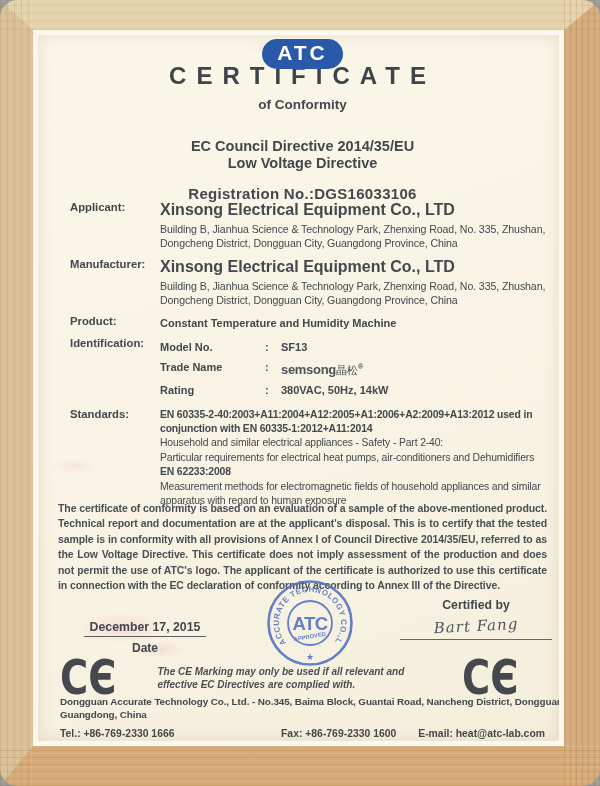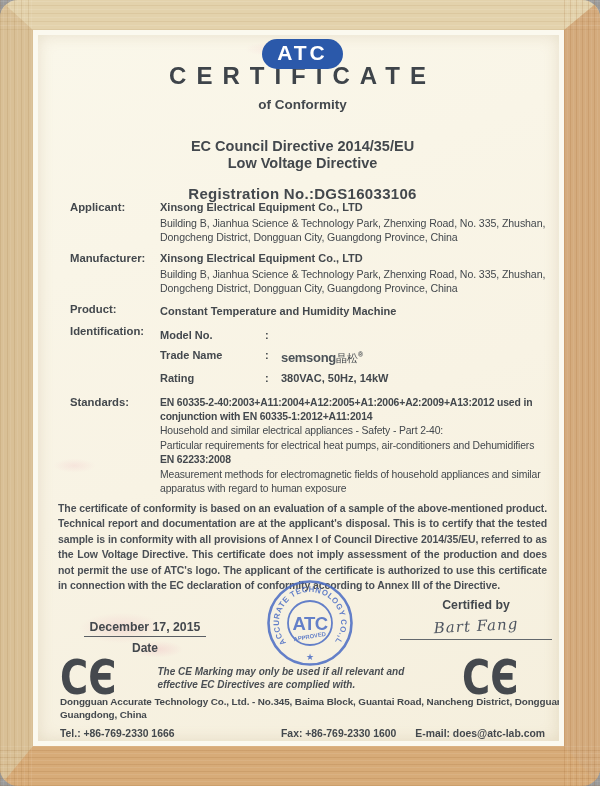--- a/index.html
+++ b/index.html
@@ -36,21 +36,21 @@
     position:relative;z-index:2;}
   .title{font-size:24px;font-weight:bold;letter-spacing:10px;color:#3e444a;
     margin-top:-7px;position:relative;z-index:1;}
   .subtitle{font-size:13.5px;font-weight:bold;margin-top:7px;}
   .dir1{font-size:14.5px;font-weight:bold;margin-top:26px;}
   .dir2{font-size:14.5px;font-weight:bold;margin-top:1px;}
   .registration{font-size:15px;font-weight:bold;margin-top:14px;letter-spacing:.3px;}
   .fields{height:300px;}
   .frow{display:grid;grid-template-columns:90px 1fr;margin:0 0 8px 12px;}
   .flabel{font-weight:bold;font-size:11.3px;}
-  .fname{font-weight:bold;font-size:11px;margin-bottom:3px;}
+  .fname{font-weight:bold;font-size:16px;margin-bottom:3px;}
   .faddr{font-size:10.6px;line-height:14px;letter-spacing:-0.1px;white-space:nowrap;}
   .fvalue-bold{font-weight:bold;font-size:11px;}
   .irow{display:grid;grid-template-columns:105px 16px 1fr;line-height:20px;font-size:11px;font-weight:bold;}
   .brand{font-weight:bold;font-size:13px;letter-spacing:-0.3px;color:#4b5258;}
   .cjk{font-weight:normal;font-size:11px;}
   .reg{font-size:7px;vertical-align:super;}
   .sline{font-size:10.4px;line-height:14.4px;letter-spacing:-0.15px;white-space:nowrap;}
   .sbold{font-weight:bold;}
   .bodytext{height:100px;font-size:10.5px;font-weight:bold;line-height:15.4px;
     text-align:justify;color:#4a4f55;letter-spacing:-0.1px;}
@@ -121,20 +121,21 @@
         <div class="flabel">Product:</div>
         <div class="fvalue-bold" style="padding-top:2px;">Constant Temperature and Humidity Machine</div>
       </div>
 
       <div class="frow">
         <div class="flabel">Identification:</div>
         <div>
           <div class="irow">
             <span>Model No.</span>
             <span>:</span>
+            <span>SF13</span>
           </div>
           <div class="irow">
             <span>Trade Name</span>
             <span>:</span>
             <span><span class="brand">semsong</span><span class="cjk">晶松</span><span class="reg">®</span></span>
           </div>
           <div class="irow">
             <span>Rating</span>
             <span>:</span>
             <span>380VAC, 50Hz, 14kW</span>
@@ -195,19 +196,19 @@
       </div>
 
       <div class="issuer">
         <div>Dongguan Accurate Technology Co., Ltd. - No.345, Baima Block, Guantai Road, Nancheng District, Dongguan,</div>
         <div>Guangdong, China</div>
       </div>
 
       <div class="contacts">
         <span class="tel">Tel.: +86-769-2330 1666</span>
         <span class="fax">Fax: +86-769-2330 1600</span>
-        <span class="email">E-mail: does@atc-lab.com</span>
+        <span class="email">E-mail: heat@atc-lab.com</span>
       </div>
 
     </div>
 
   </div>
 </div>
 
 </body></html>

